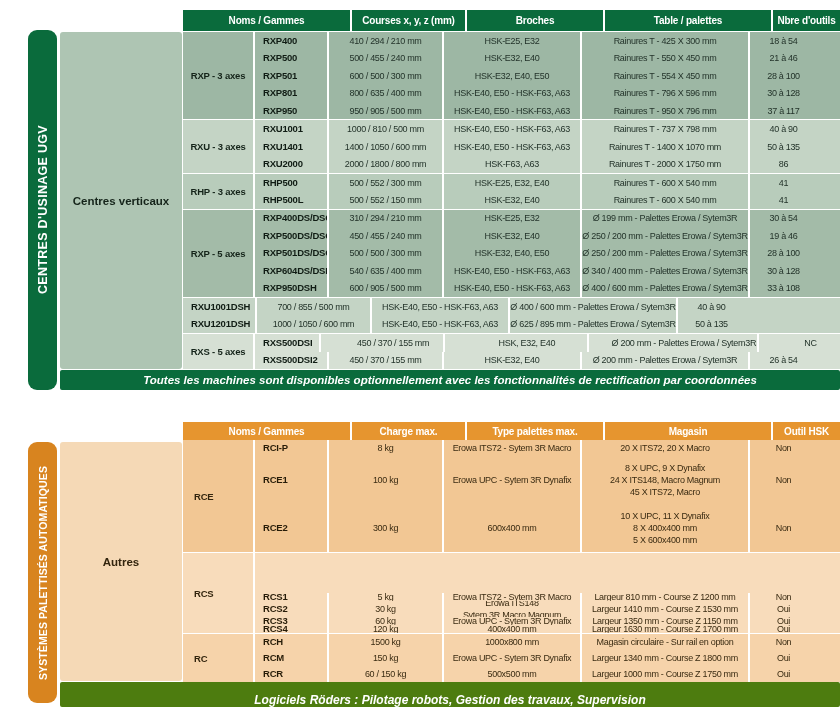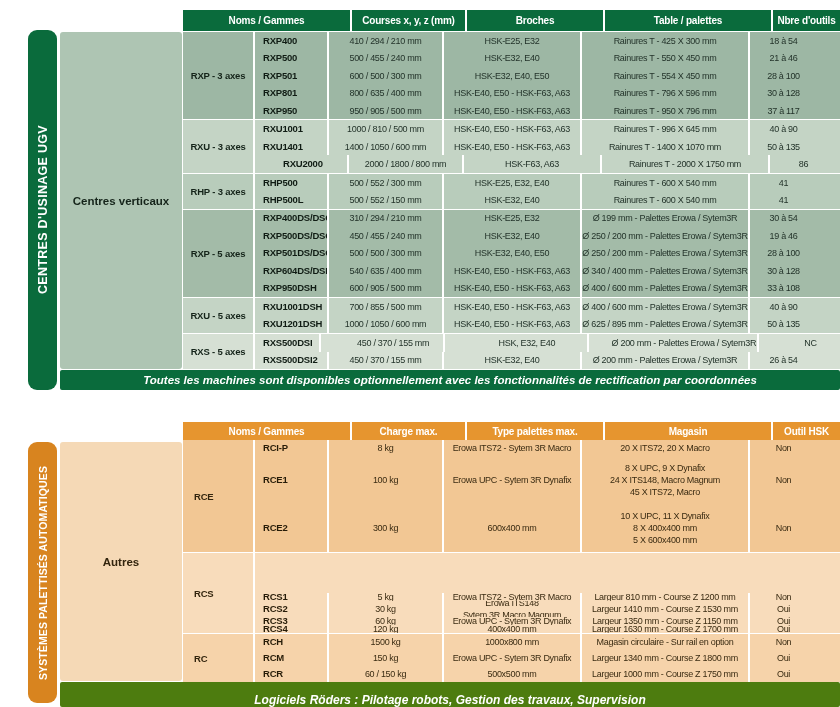--- a/index.html
+++ b/index.html
@@ -116,31 +116,31 @@
         </div>
       </div>
     </div>
     <div class="band" style="background: rgb(196, 212, 197); flex: 3 1 0px;">
       <div class="gcell g-center">RXU - 3 axes</div>
       <div class="rows">
         <div class="trow" style="flex: 1 1 0px;">
           <div class="cell name">RXU1001</div>
           <div class="cell c2">1000 / 810 / 500 mm</div>
           <div class="cell c3">HSK-E40, E50 - HSK-F63, A63</div>
-          <div class="cell c4">Rainures T - 996 X 645 mm</div>
+          <div class="cell c4">Rainures T - 737 X 798 mm</div>
           <div class="cell c5">40 à 90</div>
         </div>
         <div class="trow" style="flex: 1 1 0px;">
           <div class="cell name">RXU1401</div>
           <div class="cell c2">1400 / 1050 / 600 mm</div>
           <div class="cell c3">HSK-E40, E50 - HSK-F63, A63</div>
           <div class="cell c4">Rainures T - 1400 X 1070 mm</div>
           <div class="cell c5">50 à 135</div>
         </div>
-        <div class="trow" style="flex: 1 1 0px; margin-left: 20px;">
+        <div class="trow" style="flex: 1 1 0px;">
           <div class="cell name">RXU2000</div>
           <div class="cell c2">2000 / 1800 / 800 mm</div>
           <div class="cell c3">HSK-F63, A63</div>
           <div class="cell c4">Rainures T - 2000 X 1750 mm</div>
           <div class="cell c5">86</div>
         </div>
       </div>
     </div>
     <div class="band" style="background: rgb(184, 204, 187); flex: 2 1 0px;">
       <div class="gcell g-center">RHP - 3 axes</div>
@@ -195,21 +195,20 @@
         <div class="trow" style="flex: 1 1 0px;">
           <div class="cell name">RXP950DSH</div>
           <div class="cell c2">600 / 905 / 500 mm</div>
           <div class="cell c3">HSK-E40, E50 - HSK-F63, A63</div>
           <div class="cell c4">Ø 400 / 600 mm - Palettes Erowa / Sytem3R</div>
           <div class="cell c5">33 à 108</div>
         </div>
       </div>
     </div>
     <div class="band" style="background: rgb(196, 212, 197); flex: 2 1 0px;">
-      <div class="gcell g-center">RXU - 5 axes</div>
       <div class="rows">
         <div class="trow" style="flex: 1 1 0px;">
           <div class="cell name">RXU1001DSH</div>
           <div class="cell c2">700 / 855 / 500 mm</div>
           <div class="cell c3">HSK-E40, E50 - HSK-F63, A63</div>
           <div class="cell c4">Ø 400 / 600 mm - Palettes Erowa / Sytem3R</div>
           <div class="cell c5">40 à 90</div>
         </div>
         <div class="trow" style="flex: 1 1 0px;">
           <div class="cell name">RXU1201DSH</div>

